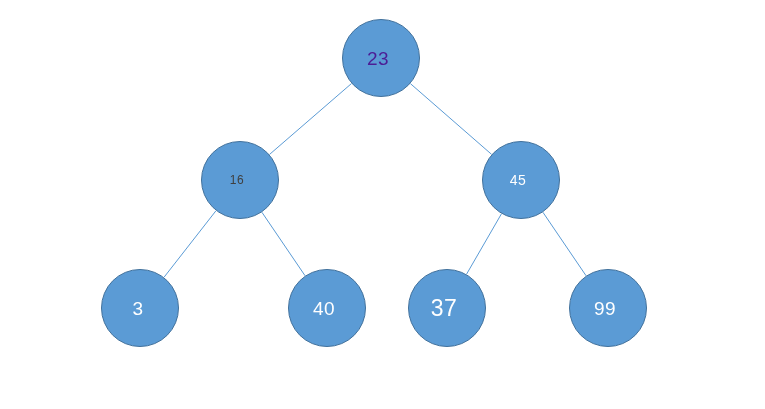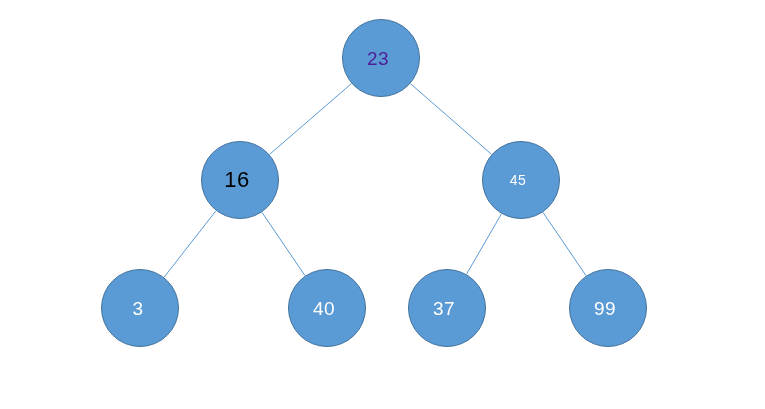--- a/index.html
+++ b/index.html
@@ -55,31 +55,31 @@
       <line x1="215.99" y1="210.73" x2="164.01" y2="277.27" stroke="#5B9BD5" stroke-width="1" shape-rendering="geometricPrecision"></line>
       <line x1="261.92" y1="212.25" x2="305.08" y2="275.75" stroke="#5B9BD5" stroke-width="1" shape-rendering="geometricPrecision"></line>
       <line x1="501.48" y1="213.76" x2="466.52" y2="274.24" stroke="#5B9BD5" stroke-width="1" shape-rendering="geometricPrecision"></line>
       <line x1="542.92" y1="212.25" x2="586.08" y2="275.75" stroke="#5B9BD5" stroke-width="1" shape-rendering="geometricPrecision"></line>
     </svg>
   <div id="node-layer">
       <div class="tree-node" style="width: 78px; height: 78px; left: 342px; top: 19px; background: rgb(91, 155, 213); border: 1px solid rgb(65, 113, 156);">
         <span class="node-label" style="font-size: 19px; color: #4c1d95; transform: translateX(-3px);">23</span>
       </div>
       <div class="tree-node" style="width: 78px; height: 78px; left: 201px; top: 141px; background: rgb(91, 155, 213); border: 1px solid rgb(65, 113, 156);">
-        <span class="node-label" style="font-size: 22px; color: #000000; transform: translateX(-3px);">16</span>
+        <span class="node-label" style="font-size: 12px; color: #404040; transform: translateX(-3px);">16</span>
       </div>
       <div class="tree-node" style="width: 78px; height: 78px; left: 482px; top: 141px; background: rgb(91, 155, 213); border: 1px solid rgb(65, 113, 156);">
         <span class="node-label" style="font-size: 14px; color: rgb(255, 255, 255); transform: translateX(-3px);">45</span>
       </div>
       <div class="tree-node" style="width: 78px; height: 78px; left: 101px; top: 269px; background: rgb(91, 155, 213); border: 1px solid rgb(65, 113, 156);">
         <span class="node-label" style="font-size: 19px; color: rgb(255, 255, 255); transform: translateX(-2px);">3</span>
       </div>
       <div class="tree-node" style="width: 78px; height: 78px; left: 288px; top: 269px; background: rgb(91, 155, 213); border: 1px solid rgb(65, 113, 156);">
         <span class="node-label" style="font-size: 19px; color: rgb(255, 255, 255); transform: translateX(-3px);">40</span>
       </div>
       <div class="tree-node" style="width: 78px; height: 78px; left: 408px; top: 269px; background: rgb(91, 155, 213); border: 1px solid rgb(65, 113, 156);">
-        <span class="node-label" style="font-size: 19px; color: rgb(255, 255, 255); transform: translateX(-3px);">37</span>
+        <span class="node-label" style="font-size: 23px; color: rgb(255, 255, 255); transform: translateX(-3px);">37</span>
       </div>
       <div class="tree-node" style="width: 78px; height: 78px; left: 569px; top: 269px; background: rgb(91, 155, 213); border: 1px solid rgb(65, 113, 156);">
         <span class="node-label" style="font-size: 19px; color: rgb(255, 255, 255); transform: translateX(-3px);">99</span>
       </div>
     </div>
 </div>
 
 </body></html>

